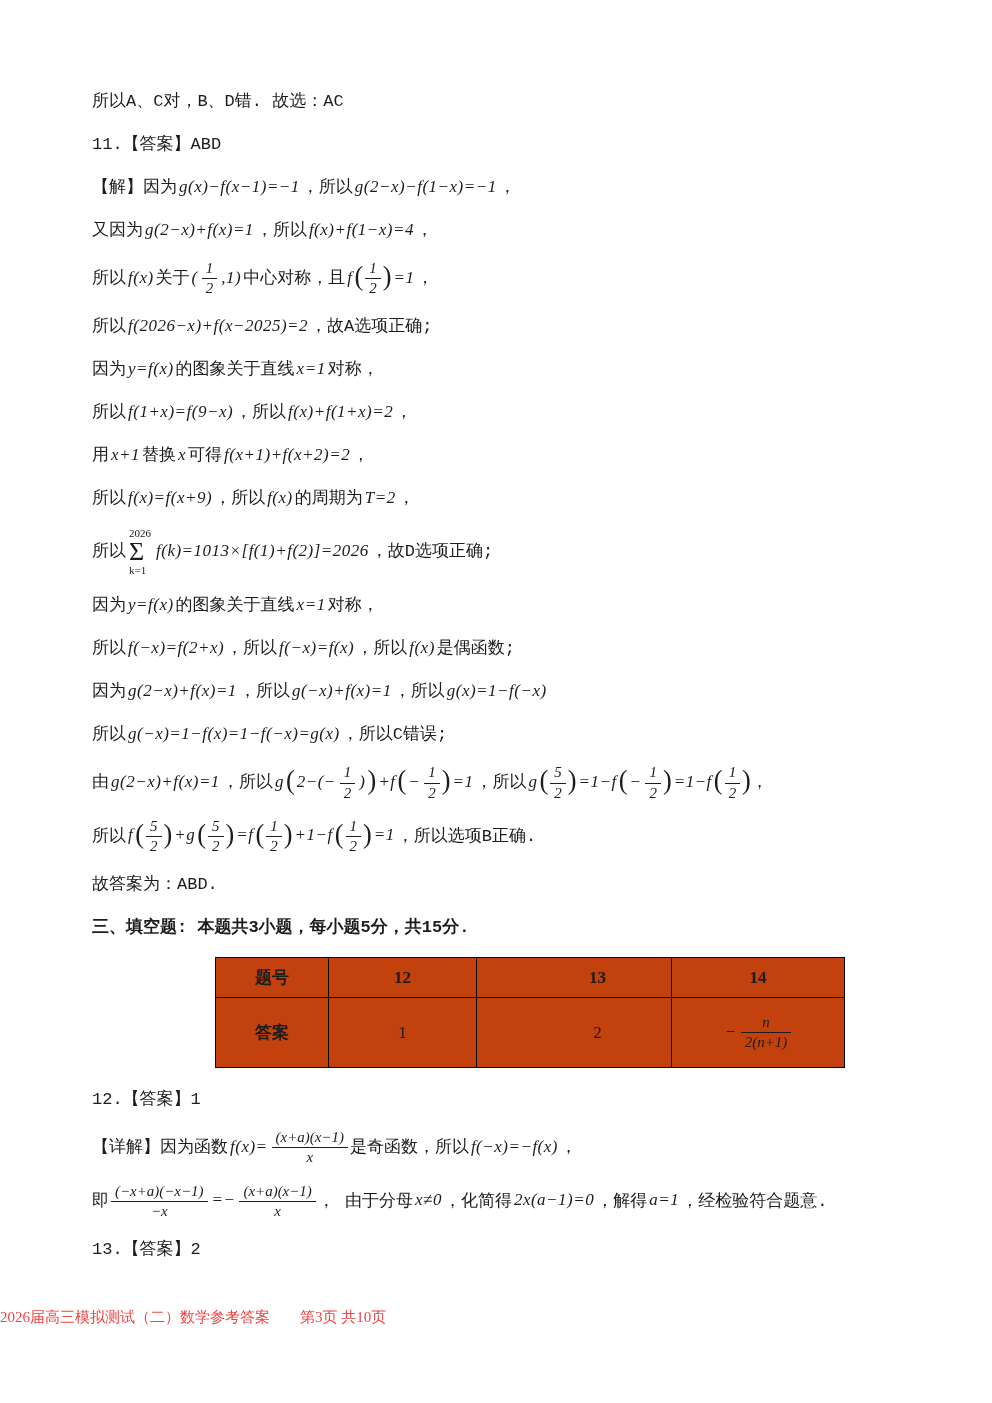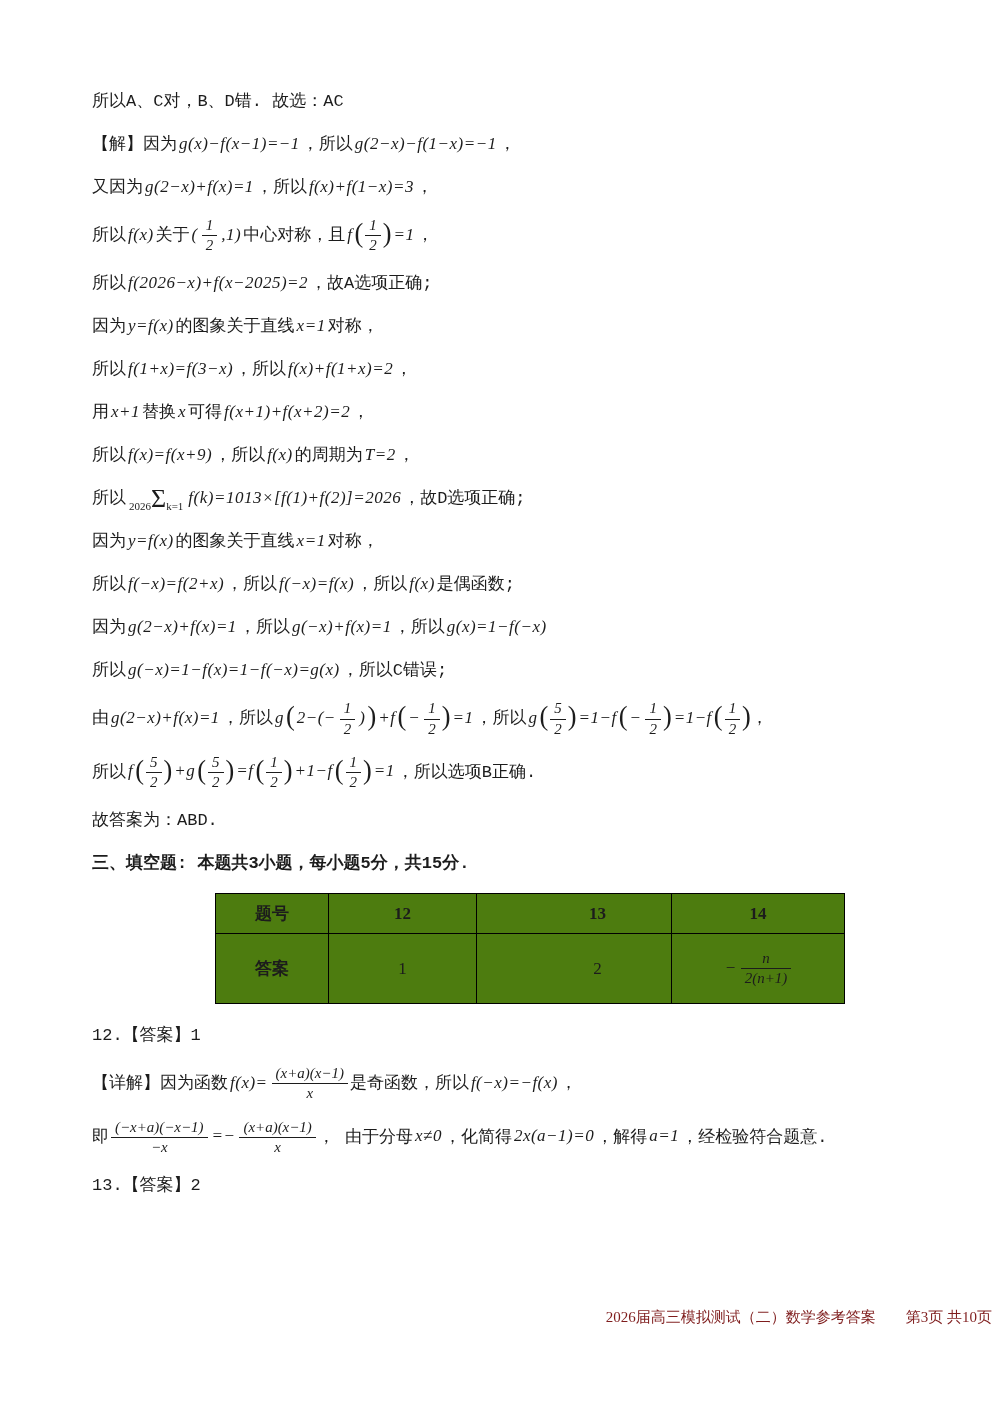--- a/index.html
+++ b/index.html
@@ -53,71 +53,72 @@
   }
   .bigp {
     font-size: 1.55em;
     font-style: normal;
     vertical-align: -0.1em;
     line-height: 1;
     font-family: "Liberation Serif", "DejaVu Serif", serif;
   }
   .sum {
     display: inline-flex;
-    flex-direction: row;
-    align-items: flex-end;
+    flex-direction: column;
+    align-items: flex-start;
     vertical-align: middle;
     line-height: 1;
     margin: 0 3px;
   }
   .sum .top { font-size: 11px; font-style: normal; }
   .sum .sigma { font-size: 26px; line-height: 1; }
   .sum .bot { font-size: 11px; }
   .ans-table {
     border-collapse: collapse;
     margin: 10px 0 18px 123px;
   }
   .ans-table th, .ans-table td {
     border: 1.6px solid #000;
     text-align: center;
     vertical-align: middle;
     font-size: 17px;
-    background: #4d7c0f;
+    background: #c2410c;
   }
   .ans-table th { font-weight: bold; }
   .ans-table td { font-weight: normal; }
   .col-label { width: 110px; }
   .col-12 { width: 145px; }
   .col-13 { width: 145px; padding-left: 48px; }
   .col-14 { width: 170px; margin-left: 20px; }
   .row-header { height: 40px; }
   .row-answer { height: 70px; }
   .footer {
     position: absolute;
     left: 0;
     bottom: 76px;
     width: 100%;
-    text-align: right;
+    text-align: left;
     font-size: 15px;
-    color: #7f1d1d;
+    color: #ef4444;
   }
 </style>
 </head>
 <body>
 
 <div class="page">
 
   <div>
       <div class="line"><span class="cn">所以A、C对，B、D错.  故选：AC</span></div>
+      <div class="line"><span class="cn">11.【答案】ABD</span></div>
       <div class="line"><span class="cn">【解】因为</span><span class="math">g(x)−f(x−1)=−1</span><span class="cn">，所以</span><span class="math">g(2−x)−f(1−x)=−1</span><span class="cn">，</span></div>
-      <div class="line"><span class="cn">又因为</span><span class="math">g(2−x)+f(x)=1</span><span class="cn">，所以</span><span class="math">f(x)+f(1−x)=3</span><span class="cn">，</span></div>
+      <div class="line"><span class="cn">又因为</span><span class="math">g(2−x)+f(x)=1</span><span class="cn">，所以</span><span class="math">f(x)+f(1−x)=4</span><span class="cn">，</span></div>
       <div class="line"><span class="cn">所以</span><span class="math">f(x)</span><span class="cn">关于</span><span class="math">(</span><span class="frac"><span class="num">1</span><span class="den">2</span></span><span class="math">,1)</span><span class="cn">中心对称，且</span><span class="math">f</span><span class="bigp">(</span><span class="frac"><span class="num">1</span><span class="den">2</span></span><span class="bigp">)</span><span class="math">=1</span><span class="cn">，</span></div>
       <div class="line"><span class="cn">所以</span><span class="math">f(2026−x)+f(x−2025)=2</span><span class="cn">，故A选项正确;</span></div>
       <div class="line"><span class="cn">因为</span><span class="math">y=f(x)</span><span class="cn">的图象关于直线</span><span class="math">x=1</span><span class="cn">对称，</span></div>
-      <div class="line"><span class="cn">所以</span><span class="math">f(1+x)=f(3−x)</span><span class="cn">，所以</span><span class="math">f(x)+f(1+x)=2</span><span class="cn">，</span></div>
+      <div class="line"><span class="cn">所以</span><span class="math">f(1+x)=f(9−x)</span><span class="cn">，所以</span><span class="math">f(x)+f(1+x)=2</span><span class="cn">，</span></div>
       <div class="line"><span class="cn">用</span><span class="math">x+1</span><span class="cn">替换</span><span class="math">x</span><span class="cn">可得</span><span class="math">f(x+1)+f(x+2)=2</span><span class="cn">，</span></div>
       <div class="line"><span class="cn">所以</span><span class="math">f(x)=f(x+9)</span><span class="cn">，所以</span><span class="math">f(x)</span><span class="cn">的周期为</span><span class="math">T=2</span><span class="cn">，</span></div>
       <div class="line"><span class="cn">所以</span><span class="sum">
           <span class="top">2026</span>
           <span class="sigma">Σ</span>
           <span class="bot">k=1</span>
         </span><span class="math">f(k)=1013×[f(1)+f(2)]=2026</span><span class="cn">，故D选项正确;</span></div>
       <div class="line"><span class="cn">因为</span><span class="math">y=f(x)</span><span class="cn">的图象关于直线</span><span class="math">x=1</span><span class="cn">对称，</span></div>
       <div class="line"><span class="cn">所以</span><span class="math">f(−x)=f(2+x)</span><span class="cn">，所以</span><span class="math">f(−x)=f(x)</span><span class="cn">，所以</span><span class="math">f(x)</span><span class="cn">是偶函数;</span></div>
       <div class="line"><span class="cn">因为</span><span class="math">g(2−x)+f(x)=1</span><span class="cn">，所以</span><span class="math">g(−x)+f(x)=1</span><span class="cn">，所以</span><span class="math">g(x)=1−f(−x)</span></div>

